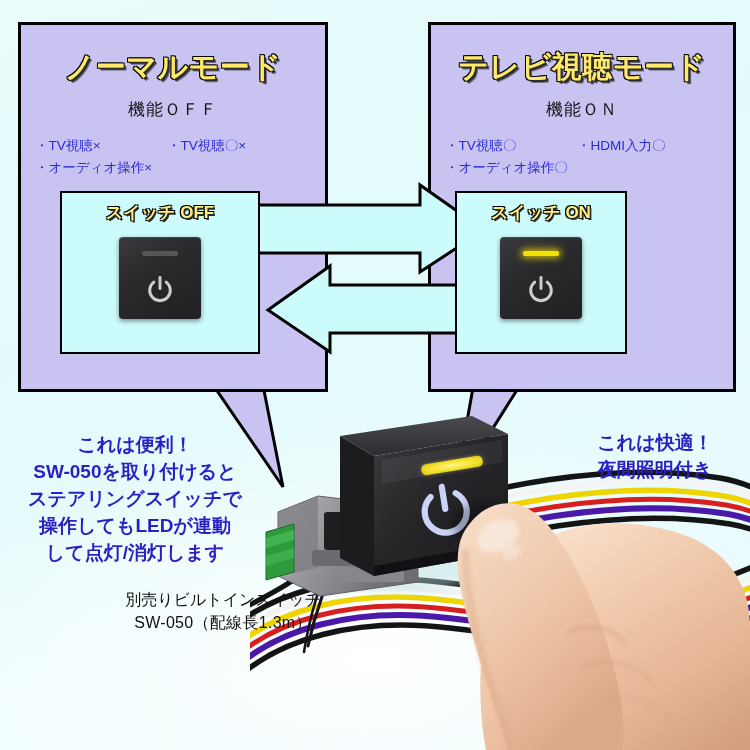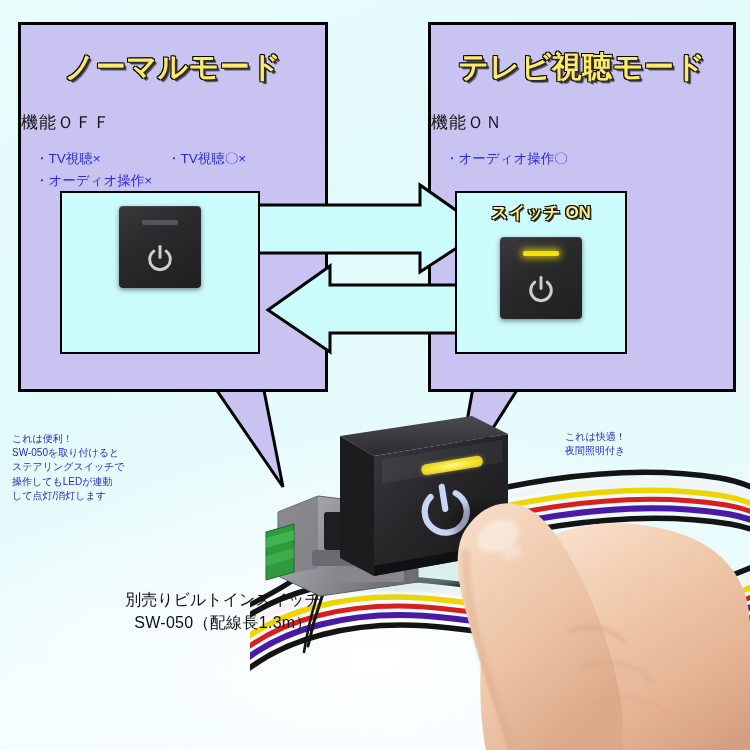--- a/index.html
+++ b/index.html
@@ -47,22 +47,22 @@
     color: #ffe96b;
     -webkit-text-stroke: 1.2px #000;
     paint-order: stroke fill;
     text-shadow:
        2px 2px 0 #2b2b2b,
        3px 3px 0 rgba(40,40,40,.55),
       -1px -1px 0 #000, 1px -1px 0 #000, -1px 1px 0 #000;
     font-family: Liberation Serif, serif;
   }
   .mode-sub {
-    text-align: left;
-    margin-top: 23px;
+    text-align: center;
+    margin-top: 10px;
     font-size: 17px;
     color: #141414;
     letter-spacing: 1px;
   }
   .feat-list {
     margin-top: 14px;
     padding: 0 14px;
     color: #2a2ad6;
     font-size: 13.5px;
     line-height: 1.62;
@@ -124,23 +124,24 @@
   .arrows-svg {
     position: absolute; left: 0; top: 0;
     width: 750px; height: 750px;
     z-index: 5; pointer-events: none;
   }
 
   
   .callout {
     position: absolute;
     color: #2b1fc4;
-    font-size: 10px;
+    font-size: 19px;
     line-height: 1.42;
-    font-weight: 400;
+    text-align: center;
+    font-weight: 700;
     z-index: 12;
     white-space: pre-line;
   }
   .callout-left  { left: 12px;  top: 432px; width: 246px; }
   .callout-right { left: 565px; top: 430px; width: 180px; }
 
   .product-caption {
     position: absolute;
     left: 58px; top: 588px;
     width: 330px;
@@ -185,36 +186,41 @@
         <span class="feat-b">・TV視聴〇×</span>
       </div>
       <div class="feat-row">
         <span class="feat-a">・オーディオ操作×</span>
         <span class="feat-b"></span>
       </div>
     </div>
   </div>
 
   <div class="sw-card sw-card-left" style="z-index:6;">
+    <div class="sw-label">スイッチ OFF</div>
     <div class="sw-unit">
       <div class="sw-led led-off"></div>
       <div class="sw-power">
         <svg viewBox="0 0 32 32" xmlns="http://www.w3.org/2000/svg">
           <path d="M9.4 7.6 A11 11 0 1 0 22.6 7.6" fill="none" stroke="#cfcfcf" stroke-width="3.1" stroke-linecap="round"></path>
           <line x1="16" y1="2.5" x2="16" y2="14.5" stroke="#cfcfcf" stroke-width="3.1" stroke-linecap="round"></line>
         </svg>
       </div>
     </div>
   </div>
 
   <div class="panel panel-right">
     <div class="mode-title">テレビ視聴モード</div>
     <div class="mode-sub">機能ＯＮ</div>
 
     <div class="feat-list">
+      <div class="feat-row">
+        <span class="feat-a">・TV視聴〇</span>
+        <span class="feat-b">・HDMI入力〇</span>
+      </div>
       <div class="feat-row">
         <span class="feat-a">・オーディオ操作〇</span>
         <span class="feat-b"></span>
       </div>
     </div>
   </div>
 
   <div class="sw-card sw-card-right" style="z-index:6;">
     <div class="sw-label">スイッチ ON</div>
     <div class="sw-unit">

